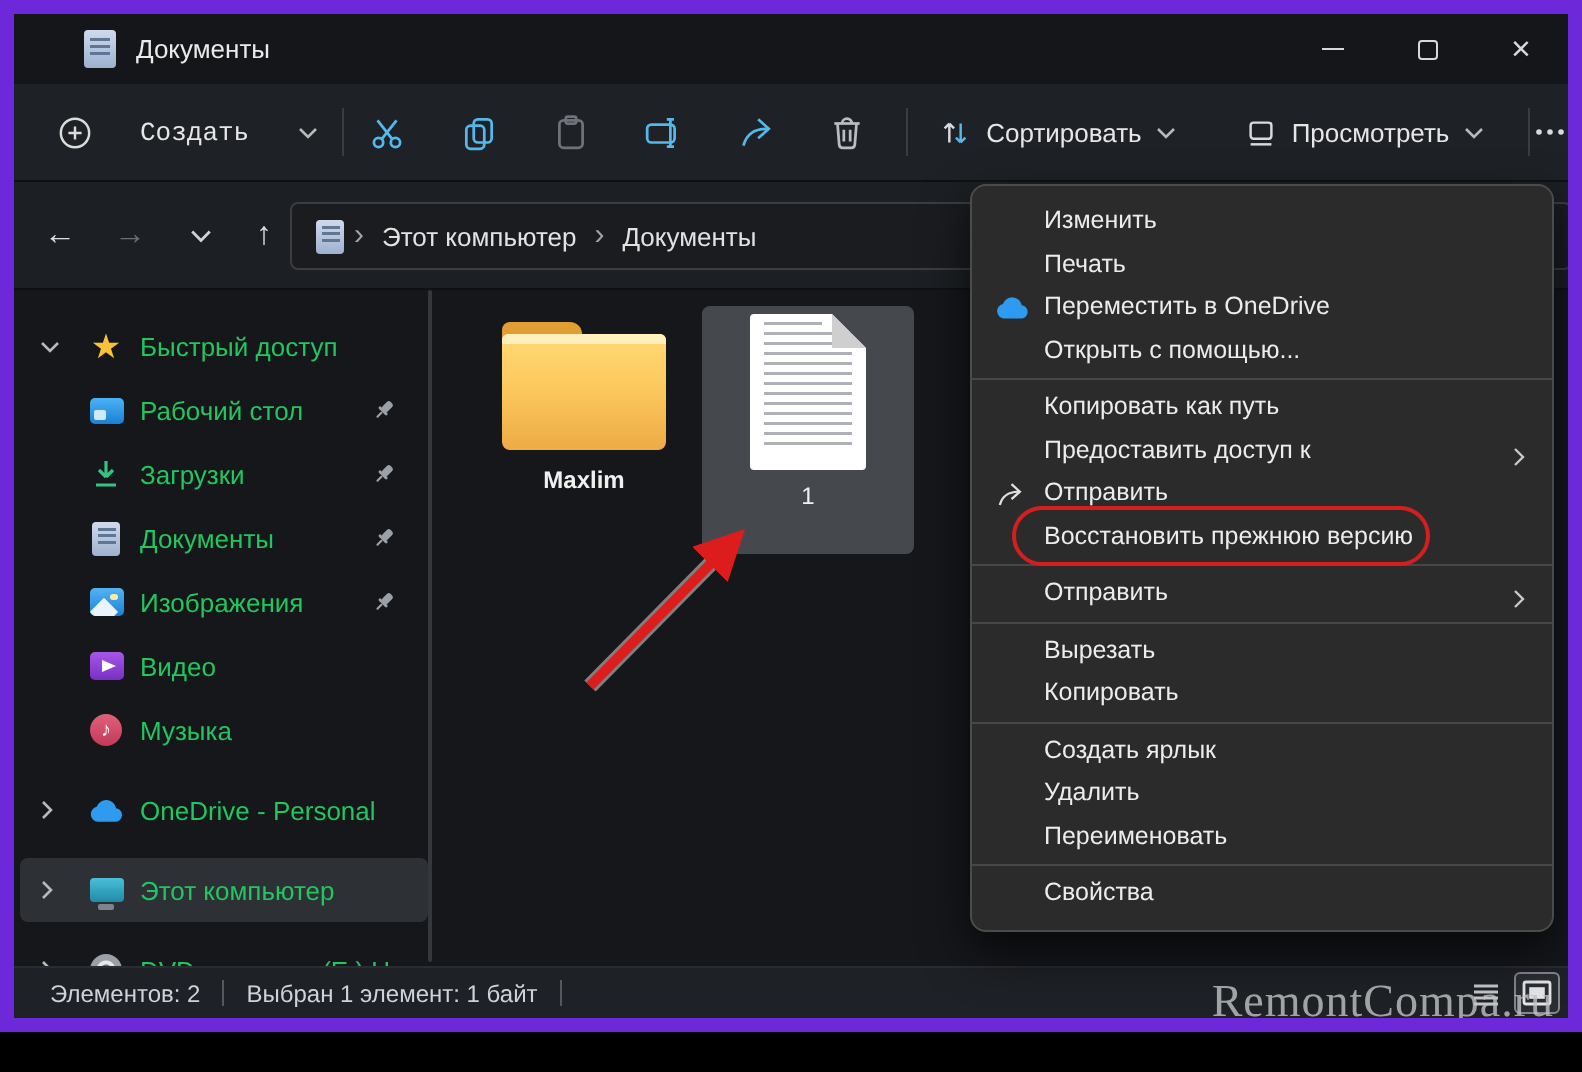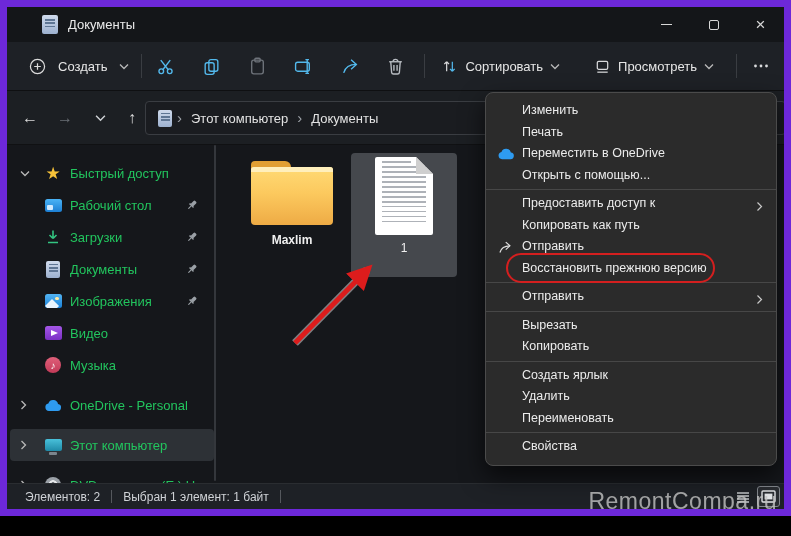--- a/index.html
+++ b/index.html
@@ -17,21 +17,21 @@
     background:repeating-linear-gradient(180deg,#5f7694 0 1.5px, transparent 1.5px 3.5px); }
   .title-text { margin-left:10px; font-size:13px; color:#eaeaea; }
   .win-controls { position:absolute; right:0; top:0; height:35px; display:flex; }
   .win-btn { width:47px; height:35px; display:flex; align-items:center; justify-content:center; }
   .glyph-min { width:11px; height:1.4px; background:#d8d8d8; }
   .glyph-max { width:10px; height:10px; border:1.4px solid #d8d8d8; border-radius:2px; }
   .glyph-close { font-size:17px; color:#d8d8d8; line-height:1; }
   
   .toolbar { position:absolute; left:0; top:35px; right:0; height:49px; background:#1e2126;
     border-bottom:1px solid #0f1012; display:flex; align-items:center; }
-  .tb-new { display:flex; align-items:center; gap:12px; padding:0 12px 0 22px; height:36px; border-radius:4px; }
+  .tb-new { display:flex; align-items:center; gap:24px; padding:0 12px 0 22px; height:36px; border-radius:4px;font-family:Liberation Mono, monospace; }
   .tb-label { font-size:13px; color:#e6e6e6; }
   .tb-sep { width:1px; height:24px; background:#3a3d42; }
   .tb-iconbtn { width:46px; height:36px; display:flex; align-items:center; justify-content:center; border-radius:4px; }
   .tb-group { display:flex; align-items:center; }
   .tb-drop { display:flex; align-items:center; gap:7px; padding:0 10px; height:36px; border-radius:4px; }
   svg.icon { display:block; }
   
   .navrow { position:absolute; left:0; top:84px; right:0; height:54px; background:#1c1f23; border-bottom:1px solid #101113; }
   .nav-btn { position:absolute; top:14px; width:26px; height:26px; display:flex; align-items:center; justify-content:center;
     font-size:16px; color:#dcdcdc; border-radius:4px; }
@@ -105,21 +105,21 @@
   
   .statusbar { position:absolute; left:0; bottom:0; right:0; height:26px; background:#1e2126;
     border-top:1px solid #2a2d31; display:flex; align-items:center; font-size:12px; color:#cfd2d6; }
   .sb-text { margin-left:18px; }
   .sb-div { width:1px; height:13px; background:#55585d; margin:0 11px; }
   .sb-views { position:absolute; right:4px; top:2px; display:flex; gap:3px; }
   .sb-viewbtn { width:23px; height:21px; display:flex; align-items:center; justify-content:center; border-radius:3px; border:1px solid transparent; }
   .sb-viewbtn.active { border-color:#84888e; background:#2a2d32; }
   
   .annot-arrow { position:absolute; left:0; top:0; z-index:90; pointer-events:none; }
-  .watermark { position:absolute; right:7px; top:481px; z-index:120; font-family:Liberation Sans, sans-serif;
+  .watermark { position:absolute; right:7px; top:481px; z-index:120; font-family:Liberation Serif, serif;
     font-size:23px; color:#c3c3c3; opacity:.8; letter-spacing:.5px; pointer-events:none; }
 </style>
 </head>
 <body>
 
 <div class="window">
 
   <div class="titlebar">
     <div class="title-doc-icon"></div>
     <div class="title-text">Документы</div>
@@ -403,27 +403,27 @@
     <div class="ctx-item">
       <span class="ctx-gutter">
           <svg width="18" height="12" viewBox="0 0 19 13">
             <path d="M5.2 12.2a4 4 0 0 1-.6-7.9A5.3 5.3 0 0 1 14.8 5a3.6 3.6 0 0 1-.9 7.2z" fill="#2e9bf0"></path>
           </svg>
         </span>
       <span>Переместить в OneDrive</span>
     </div>
     <div class="ctx-item"><span>Открыть с помощью...</span></div>
     <div class="ctx-sep"></div>
+    <div class="ctx-item"><span>Копировать как путь</span></div>
     <div class="ctx-item">
       <span>Предоставить доступ к</span>
       <span class="ctx-sub"><svg width="7" height="11" viewBox="0 0 7 10" fill="none" stroke="#c9c9c9" stroke-width="1.2">
             <path d="M1.5 1l4 4-4 4"></path>
           </svg></span>
     </div>
-    <div class="ctx-item"><span>Копировать как путь</span></div>
     <div class="ctx-item">
       <span class="ctx-gutter">
           <svg width="15" height="15" viewBox="0 0 18 18" fill="none" stroke="#e0e0e0" stroke-width="1.4">
             <path d="M10.5 2.5L15.5 7l-5 4.5"></path>
             <path d="M15.5 7C8.5 7 5 9.5 3.5 15"></path>
           </svg>
         </span>
       <span>Отправить</span>
     </div>
     <div class="ctx-item">

